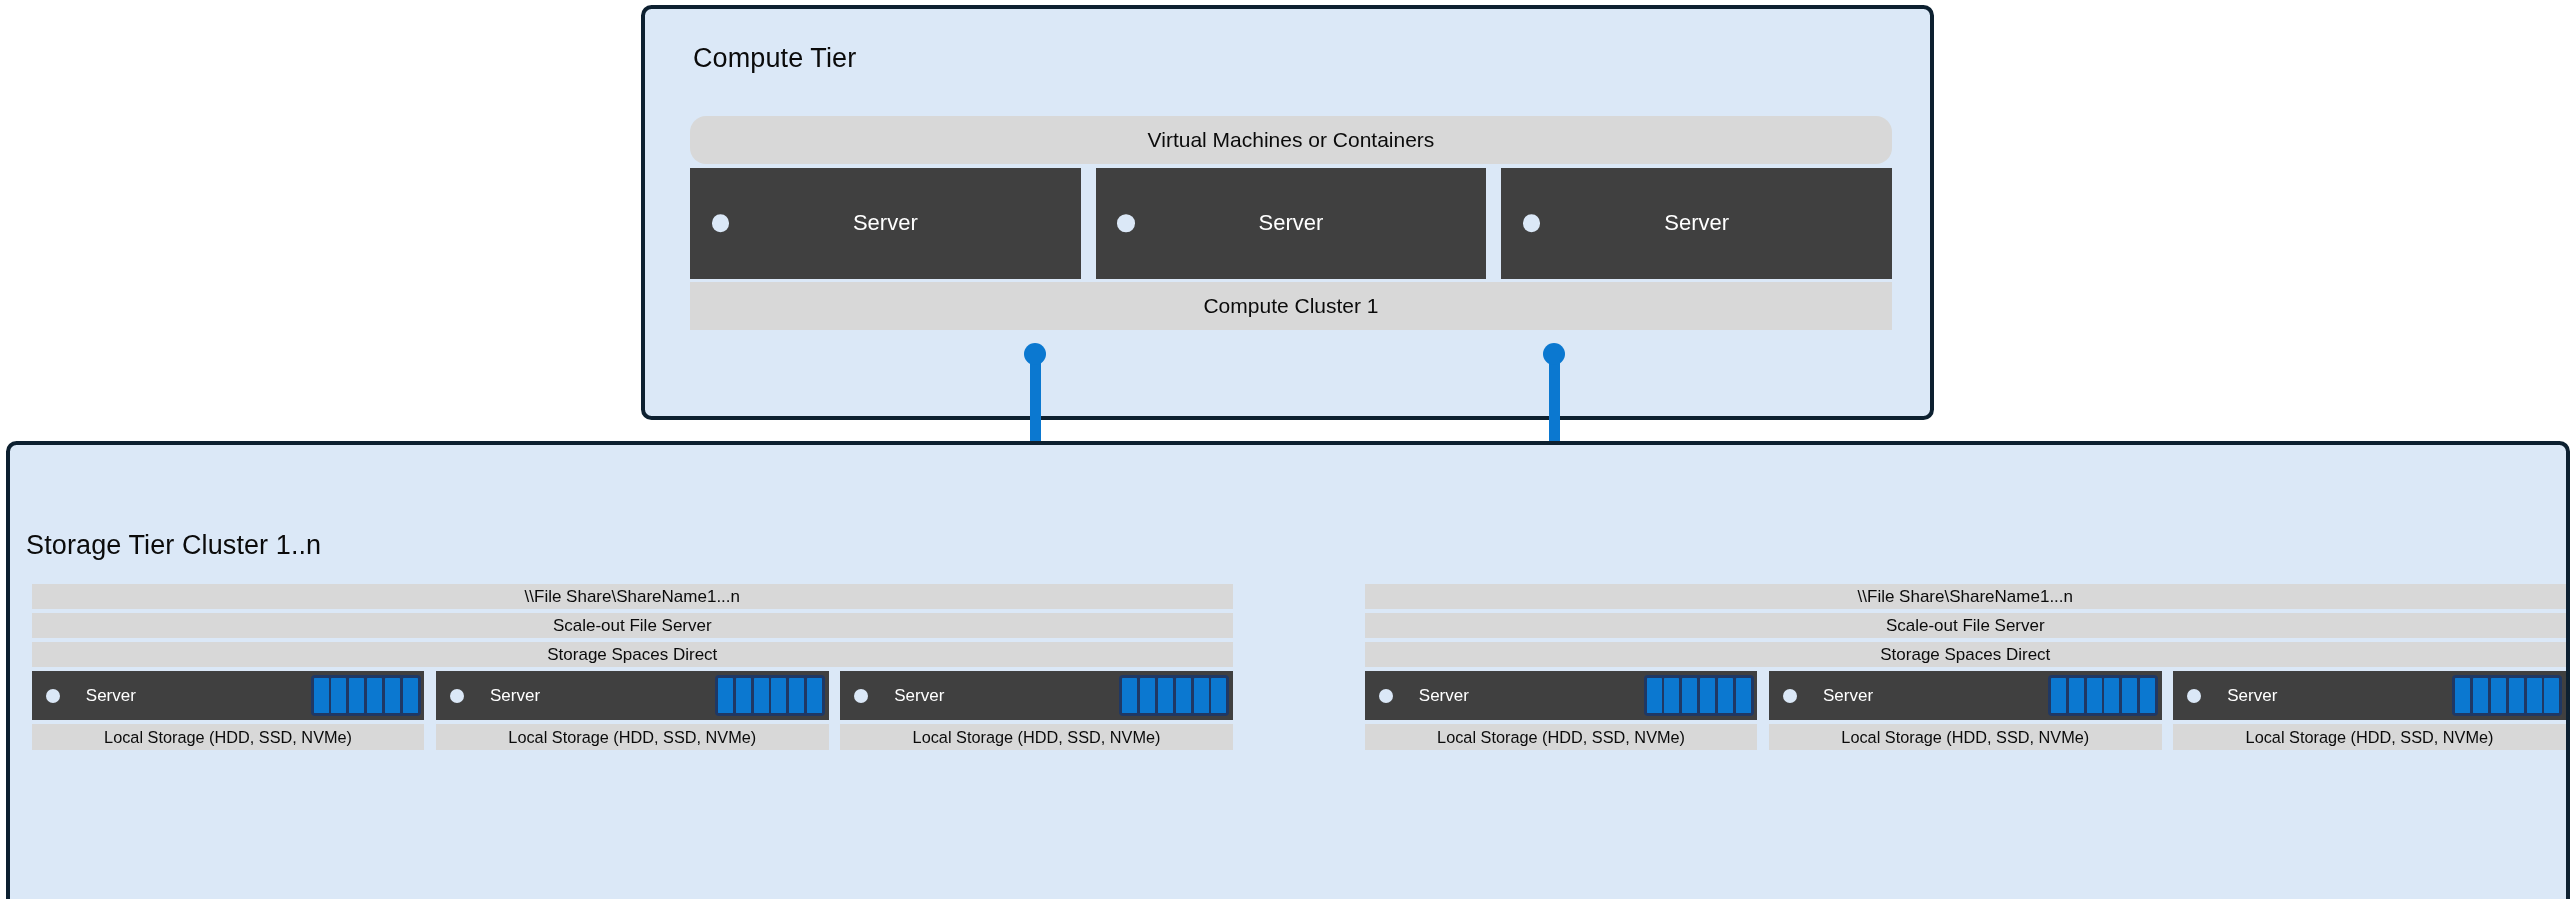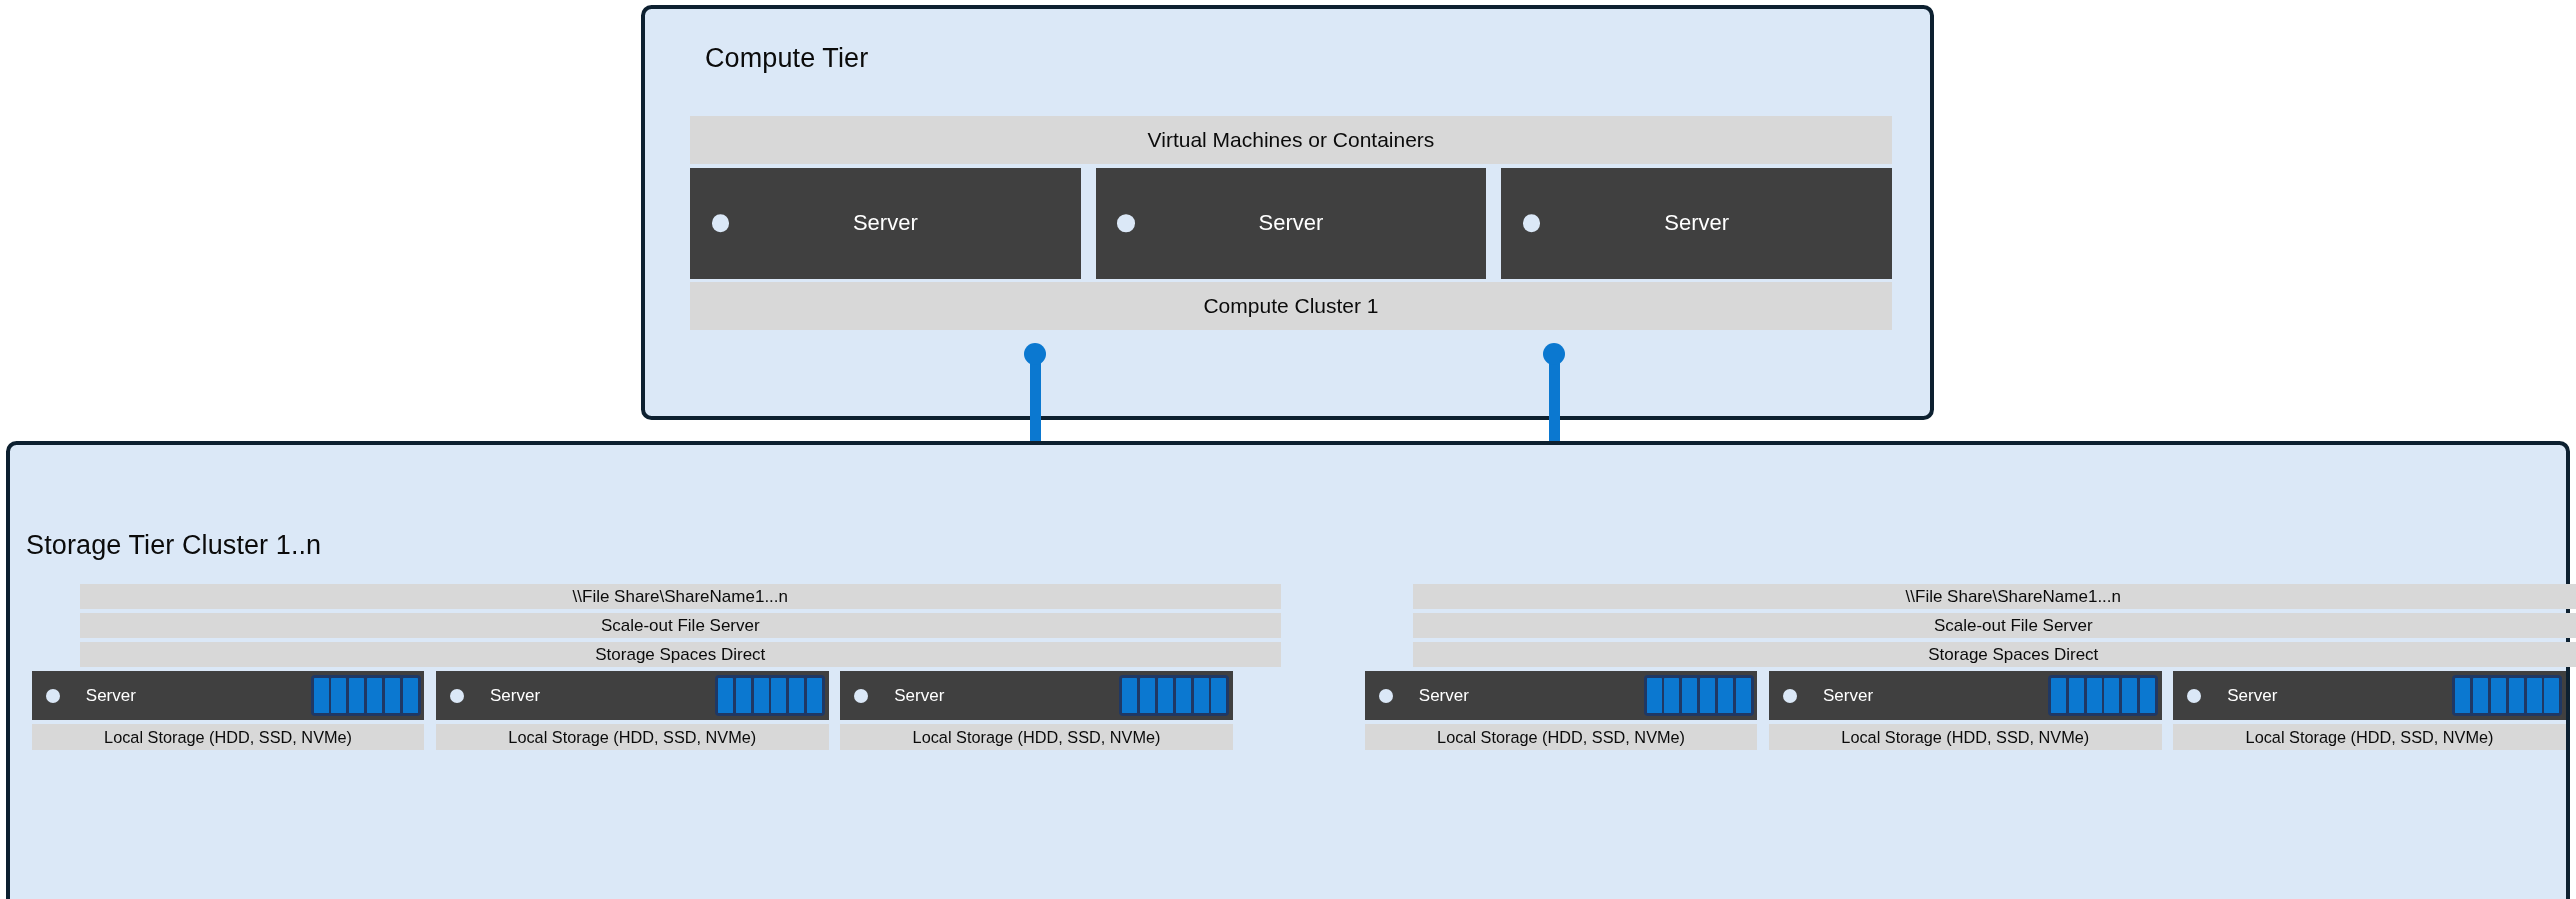--- a/index.html
+++ b/index.html
@@ -34,40 +34,40 @@
   
   #compute-tier {
     left: 641px;
     top: 4.7px;
     width: 1293px;
     height: 415px;
   }
   #compute-title {
     left: 48px;
     top: 34px;
-    margin-left: 12px;
   }
 
   .band {
     position: absolute;
     background: #d8d8d8;
     color: #0b0b0b;
     display: flex;
     align-items: center;
     justify-content: center;
     box-sizing: border-box;
     white-space: nowrap;
   }
 
   #compute-vm-band {
     left: 45px;
     top: 107px;
     width: 1202px;
     height: 48px;
     font-size: 21px;
+    border-radius: 16px;
   }
   #compute-cluster-band {
     left: 45px;
     top: 273px;
     width: 1202px;
     height: 48px;
     font-size: 21px;
   }
 
   .compute-servers {
@@ -171,21 +171,20 @@
     height: 25px;
     background: #d8d8d8;
     display: flex;
     align-items: center;
     justify-content: center;
     font-size: 17px;
     color: #0b0b0b;
     margin-bottom: 4.1px;
     white-space: nowrap;
     box-sizing: border-box;
-    margin-left: 48px;
   }
 
   .node-row {
     display: flex;
     gap: 11.7px;
     margin-top: 4.1px;
   }
   .node {
     flex: 1 1 0;
     display: flex;

